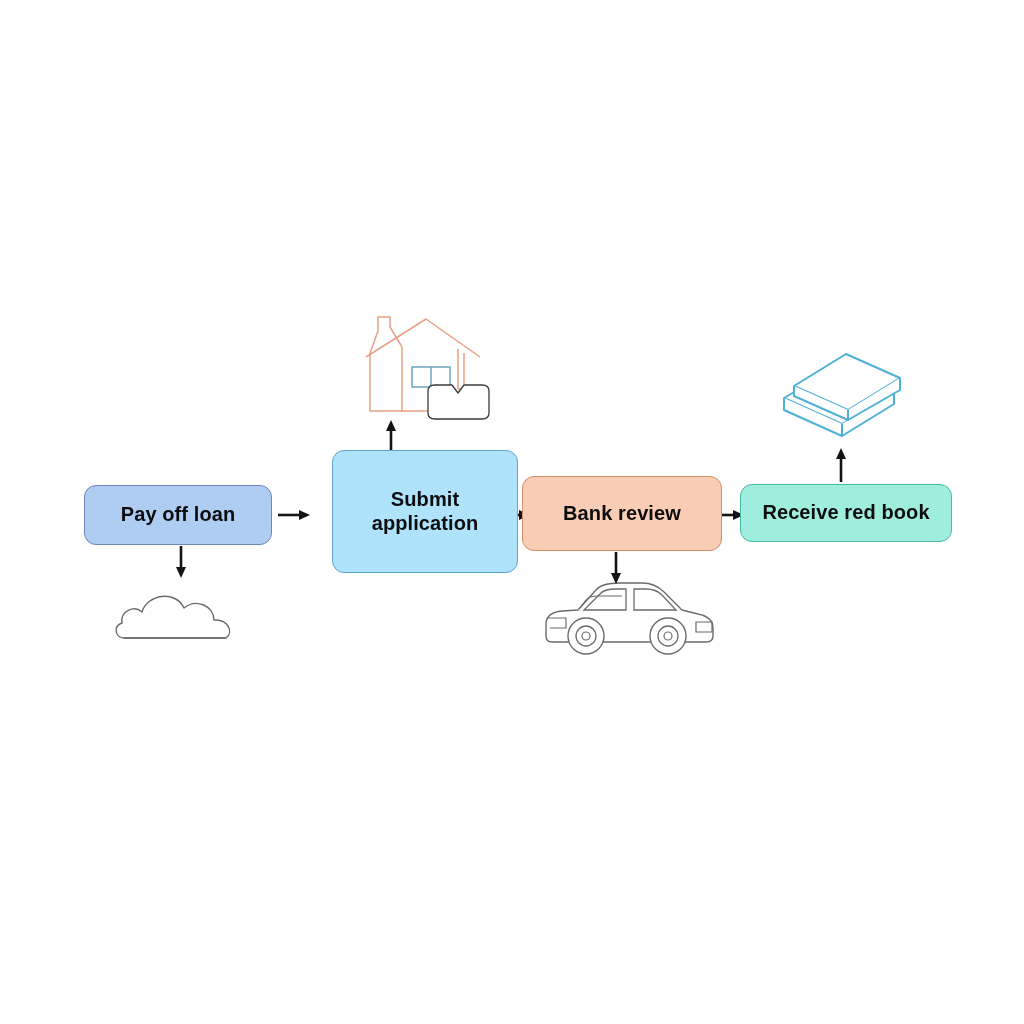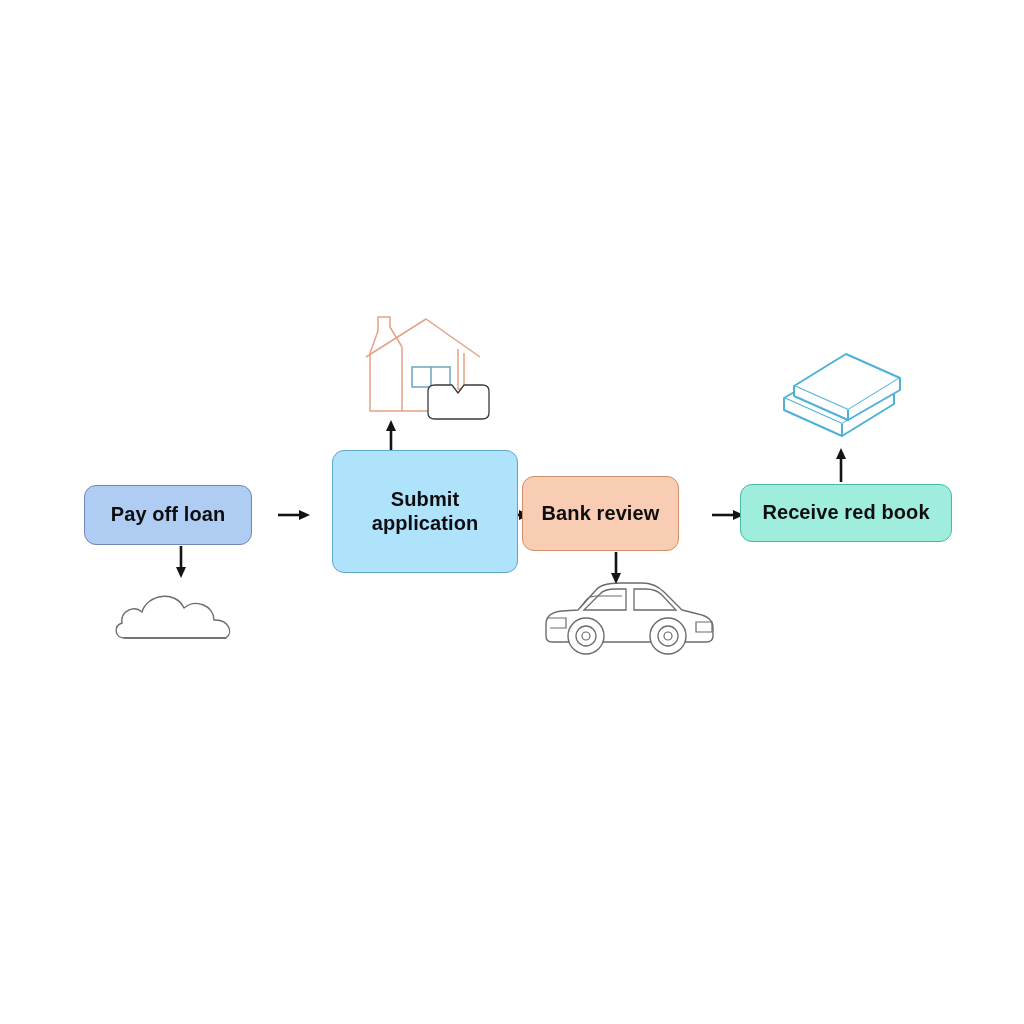--- a/index.html
+++ b/index.html
@@ -19,32 +19,32 @@
     border-radius:12px;
     border:1px solid #7d93ab;
     color:#0d0d10;
     font-weight:bold;
     line-height:1.18;
     letter-spacing:.1px;
     padding:4px 8px;
   }
 
   #node-pay-off-loan{
-    left:84px;top:485px;width:168px;height:60px;
+    left:84px;top:485px;width:188px;height:60px;
     background:#afcdf2;border-color:#6f86b8;
     font-size:20px;
   }
   #node-submit-application{
     left:310px;top:450px;width:186px;height:123px;
     background:#aee3fb;border-color:#5fa6cc;
     font-size:20px;
     margin-left:22px;
   }
   #node-bank-review{
-    left:522px;top:476px;width:157px;height:75px;
+    left:522px;top:476px;width:200px;height:75px;
     background:#f8cdb4;border-color:#cf8f6b;
     font-size:20px;
   }
   #node-receive-red-book{
     left:740px;top:484px;width:212px;height:58px;
     background:#9feddc;border-color:#49b9a5;
     font-size:20px;
   }
 
   .arrow{position:absolute;}

